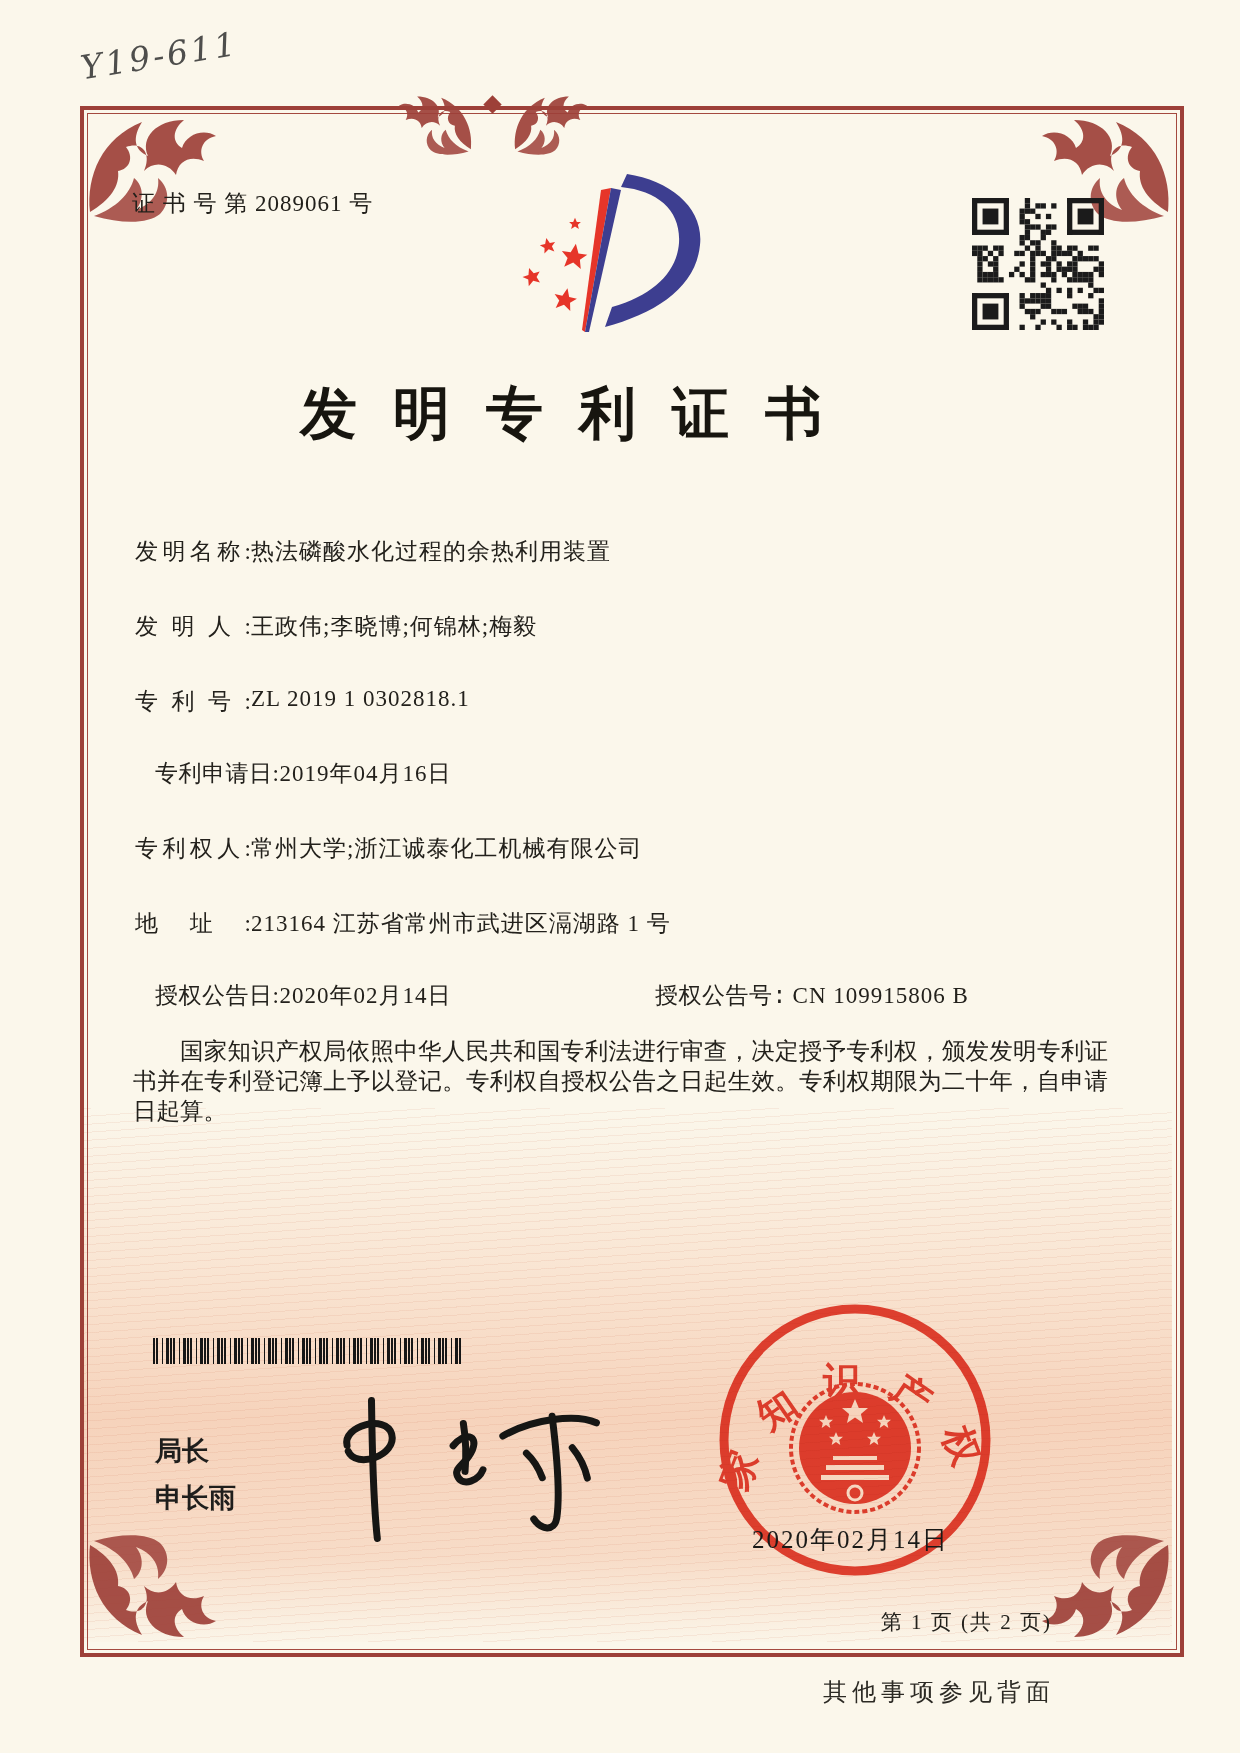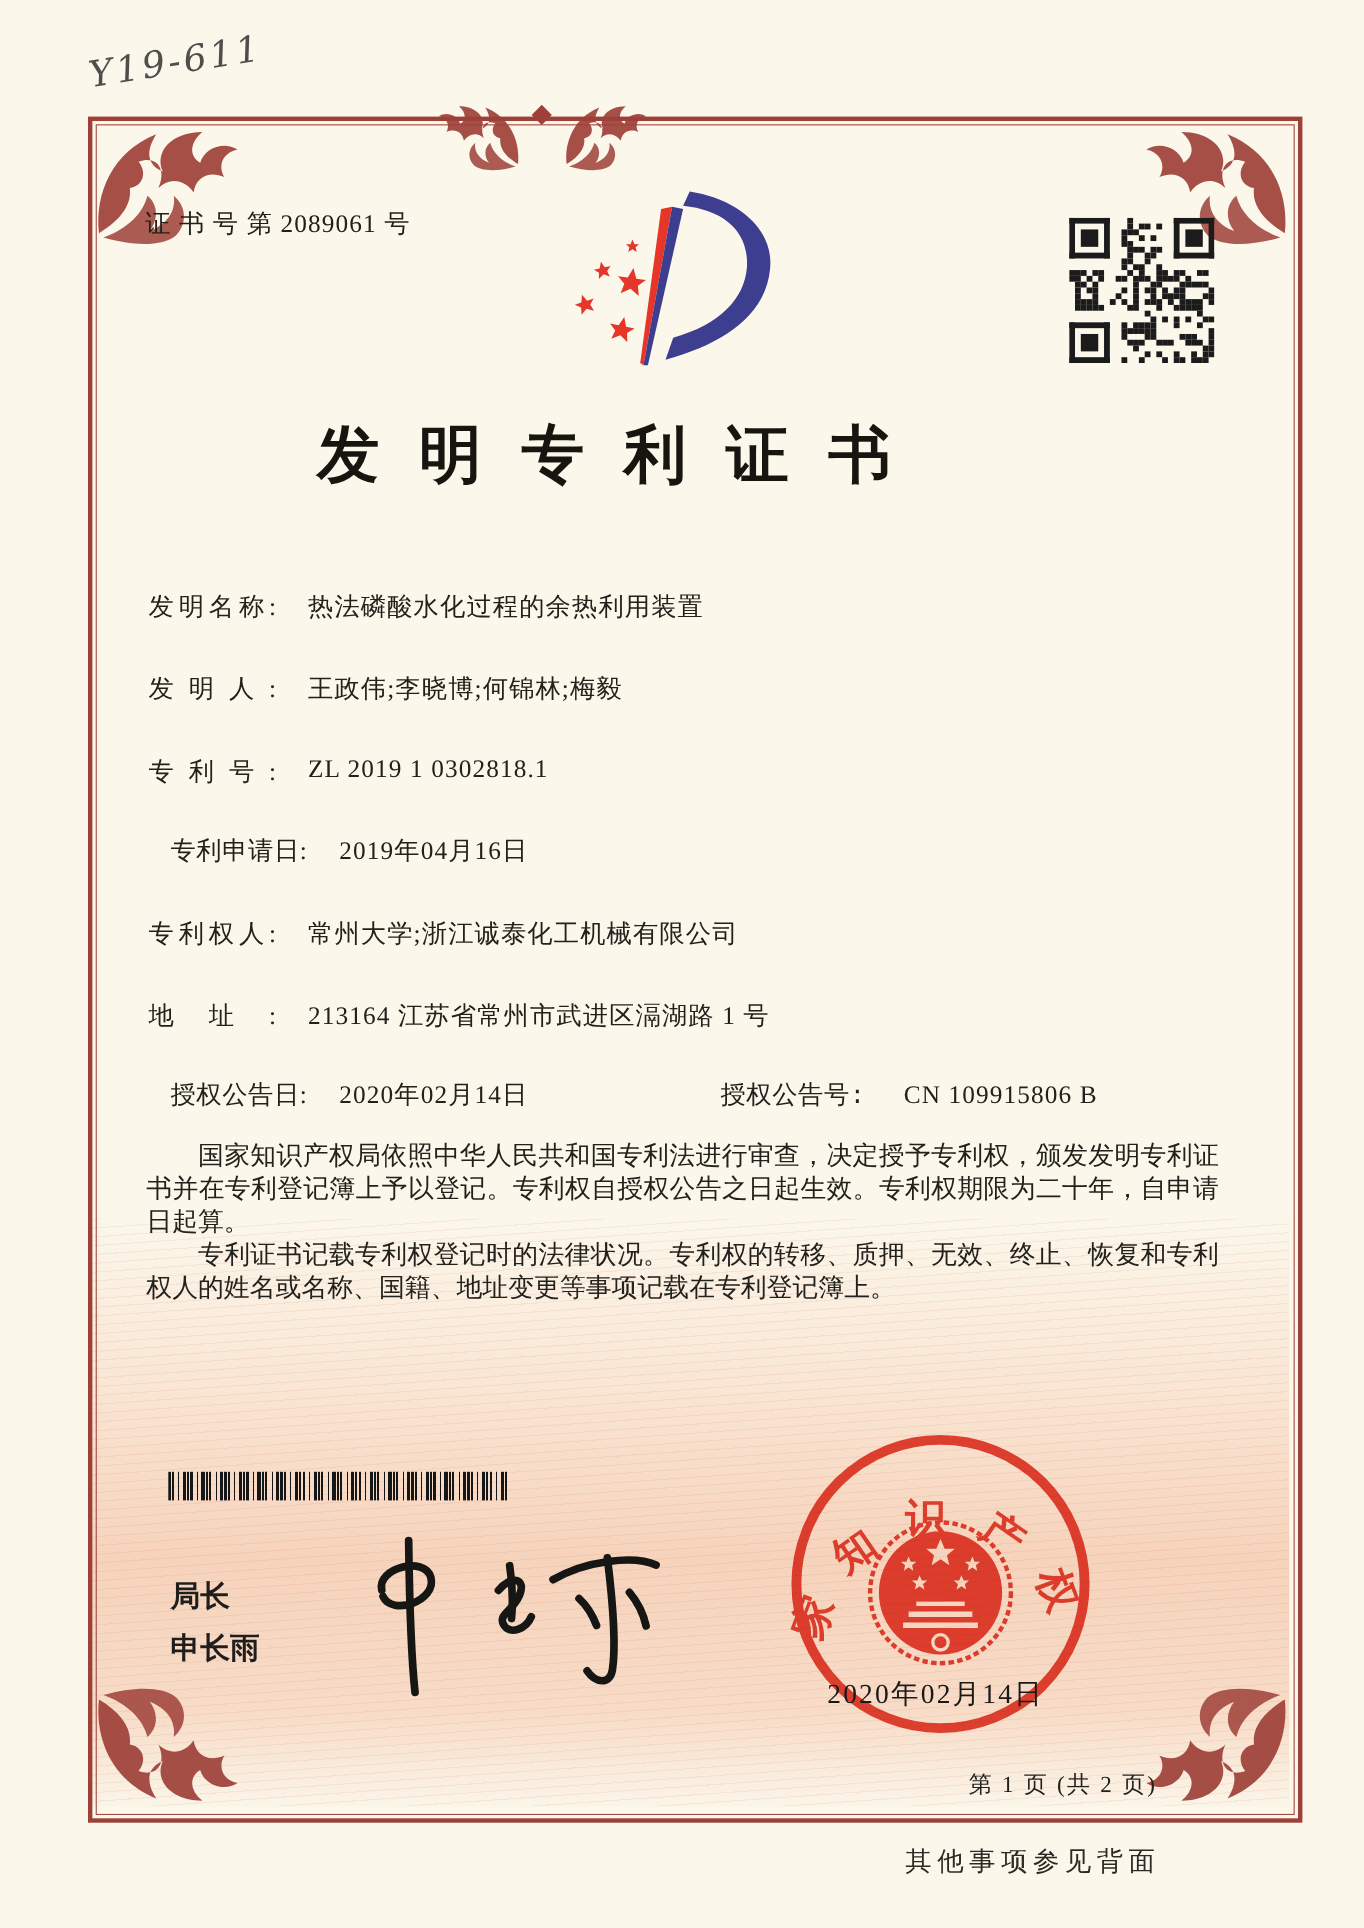--- a/index.html
+++ b/index.html
@@ -20,25 +20,25 @@
   .orn.br{left:1042px;top:1533px;transform:scale(-1,-1);}
   .orn.ctl{left:398px;top:92px;width:76px;height:64px;transform:scaleX(-1);}
   .orn.ctr{left:512px;top:92px;width:76px;height:64px;}
   .ctdiamond{position:absolute;left:486px;top:98px;width:13px;height:13px;background:#9d4038;transform:rotate(45deg);}
   .handwriting{position:absolute;left:80px;top:36px;font-size:33px;font-style:italic;color:#4e4e4c;
     transform:rotate(-9deg);letter-spacing:3px;font-family:"DejaVu Serif",serif;}
   .certno{position:absolute;left:132px;top:188px;font-size:23px;letter-spacing:1px;color:#22201b;}
   .logo{position:absolute;left:508px;top:146px;width:205px;height:192px;}
   .qr{position:absolute;left:972px;top:198px;width:132px;height:132px;}
   .title{position:absolute;left:80px;top:376px;width:902px;text-align:center;
-    font-size:57px;font-weight:700;letter-spacing:36px;padding-left:36px;color:#17150f;white-space:nowrap;}
+    font-size:57px;font-weight:700;letter-spacing:36px;padding-left:48px;color:#17150f;white-space:nowrap;}
   .field{position:absolute;left:135px;font-size:23px;white-space:nowrap;color:#23211c;}
   .flabel{display:inline-block;width:116px;text-align:justify;text-align-last:justify;vertical-align:top;}
   .field.nojust .flabel{width:auto;text-align-last:auto;letter-spacing:0.5px;margin-left:20px;}
-  .fvalue{display:inline-block;margin-left:29px;letter-spacing:1px;}
+  .fvalue{display:inline-block;margin-left:0;letter-spacing:1px;}
   .grant-col2{position:absolute;left:520px;top:0;white-space:nowrap;}
   .glabel{letter-spacing:0.5px;font-family:Liberation Mono, monospace;}
   .paras{position:absolute;left:133px;top:1036px;width:975px;font-size:23.5px;line-height:30px;
     text-align:justify;color:#23211c;}
   .paras p{margin:0;text-indent:2em;}
   .barcode{position:absolute;left:153px;top:1338px;width:308px;height:26px;
     background:repeating-linear-gradient(90deg,#161616 0 2px,transparent 2px 3px,#161616 3px 5px,
       transparent 5px 9px,#161616 9px 10px,transparent 10px 13px,#161616 13px 16px,transparent 16px 17px);}
   .officer{position:absolute;left:155px;top:1428px;font-family:"Liberation Sans","DejaVu Sans",sans-serif;
     font-weight:700;font-size:27px;color:#1f1e1c;line-height:47px;}
@@ -319,21 +319,20 @@
   <div class="field nojust" style="top:980px">
     <span class="flabel">授权公告日:</span><span class="fvalue">2020年02月14日</span>
     <span class="grant-col2">
       <span class="glabel">授权公告号:</span>
       <span class="fvalue">CN 109915806 B</span>
     </span>
   </div>
 
   <div class="paras">
     <p>国家知识产权局依照中华人民共和国专利法进行审查，决定授予专利权，颁发发明专利证书并在专利登记簿上予以登记。专利权自授权公告之日起生效。专利权期限为二十年，自申请日起算。</p>
-    <p>专利证书记载专利权登记时的法律状况。专利权的转移、质押、无效、终止、恢复和专利权人的姓名或名称、国籍、地址变更等事项记载在专利登记簿上。</p>
   </div>
 
   <div class="barcode"></div>
 
   <div class="officer">
     <div>局长</div>
     <div>申长雨</div>
   </div>
 
   <svg class="signature" viewBox="0 0 300 175" fill="none" stroke="#161614" stroke-width="7" stroke-linecap="round" stroke-linejoin="round">

